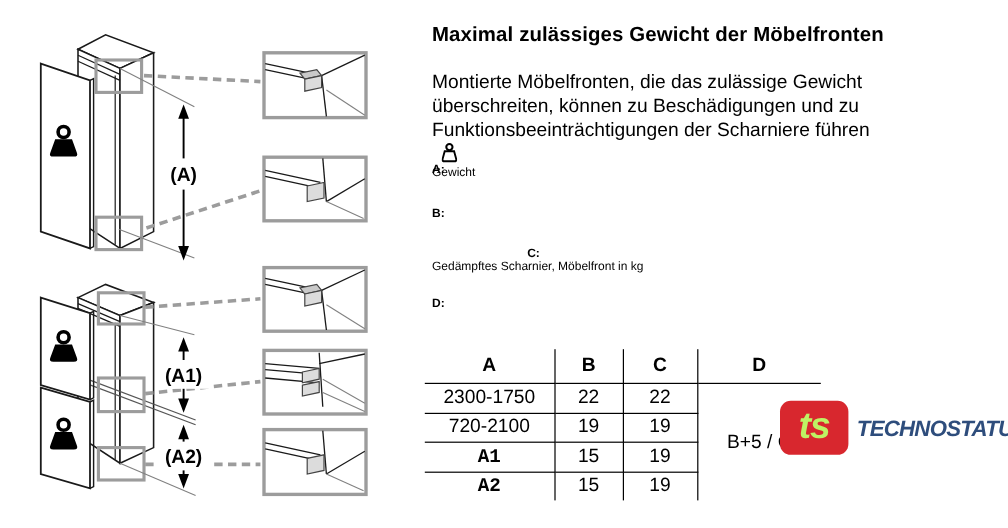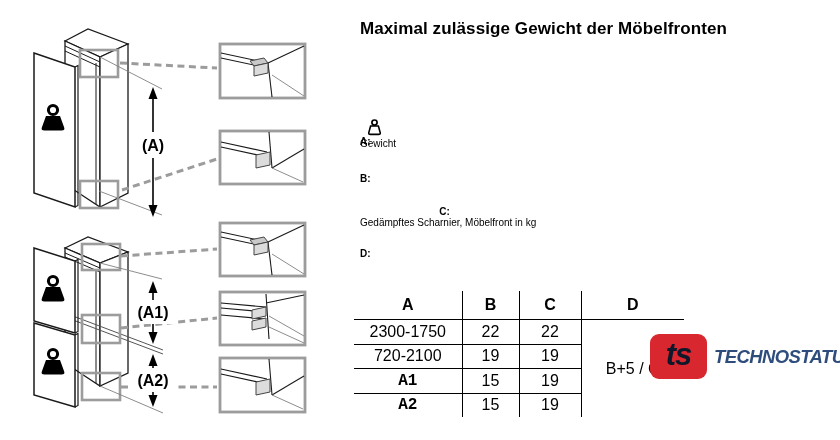--- a/index.html
+++ b/index.html
@@ -19,21 +19,21 @@
   table.spec th,table.spec td{padding:0;font-size:16px;text-align:center;white-space:nowrap;}
   table.spec th{font-weight:bold;height:28px;vertical-align:middle;border-bottom:1.5px solid #000;}
   th.col-a,th.col-b,th.col-c{border-right:1.8px solid #000;}
   td.ca,td.cb,td.cc{border-right:1.8px solid #000;height:23.5px;vertical-align:middle;}
   tr.sep td.ca,tr.sep td.cb,tr.sep td.cc{border-bottom:1.4px solid #000;}
   tr.boldrow td.ca{font-weight:bold;font-family:Liberation Mono, monospace;}
   td.dcell{vertical-align:middle;text-align:left;padding-left:9px;font-size:16.5px;}
   
   .logo{left:650px;top:334px;display:flex;align-items:center;gap:7px;}
   .logo-mark{width:57px;height:45px;border-radius:9px;display:flex;align-items:center;justify-content:center;
-             font-weight:bold;font-style:italic;font-size:31px;color:#0f172a;letter-spacing:-1px;
+             font-weight:bold;font-style:italic;font-size:31px;color:#bef264;letter-spacing:-1px;
              font-family:"Liberation Sans",sans-serif;padding-bottom:3px;box-sizing:border-box;}
   .logo-name{font-weight:bold;font-style:italic;font-size:18.5px;letter-spacing:-.6px;white-space:nowrap;}
   
   .dim-label{font-family:"Liberation Sans",sans-serif;font-size:16px;font-weight:bold;}
 </style>
 </head>
 <body>
 
 <div id="page">
 
@@ -185,22 +185,27 @@
     </g>
     <g>
       <line x1="153" y1="142" x2="153" y2="189" stroke="#000" stroke-width="1.6"></line>
       <polygon points="153,139 148.5,151 157.5,151" fill="#000"></polygon>
       <polygon points="153,192 148.5,180 157.5,180" fill="#000"></polygon>
       <rect x="131" y="153" width="44" height="24" fill="#fff"></rect>
       <text x="153" y="171" text-anchor="middle" class="dim-label">(A2)</text>
     </g>
   </svg>
 
-  <div class="abs doc-title">Maximal zulässige Gewicht der Möbelfronten</div>
-
+  <div class="abs doc-title">Maximal zulässiges Gewicht der Möbelfronten</div>
+
+  <div class="abs warning">
+    <div class="warn-line">Montierte Möbelfronten, die das zulässige Gewicht</div>
+    <div class="warn-line">überschreiten, können zu Beschädigungen und zu</div>
+    <div class="warn-line">Funktionsbeeinträchtigungen der Scharniere führen</div>
+  </div>
 
   <div class="abs legend-line" style="top:119px">
     <span class="legend-weight-icon">
       <svg width="13" height="17" viewBox="0 0 13 17">
         <circle cx="6.5" cy="3.6" r="2.6" fill="none" stroke="#000" stroke-width="1.7"></circle>
         <path d="M2.6,7 L10.4,7 L12.2,13.6 Q12.6,15.4 10.6,15.4 L2.4,15.4 Q0.4,15.4 0.8,13.6 Z" fill="none" stroke="#000" stroke-width="1.6"></path>
       </svg>
     </span>
     <span>Gewicht</span>
   </div>

